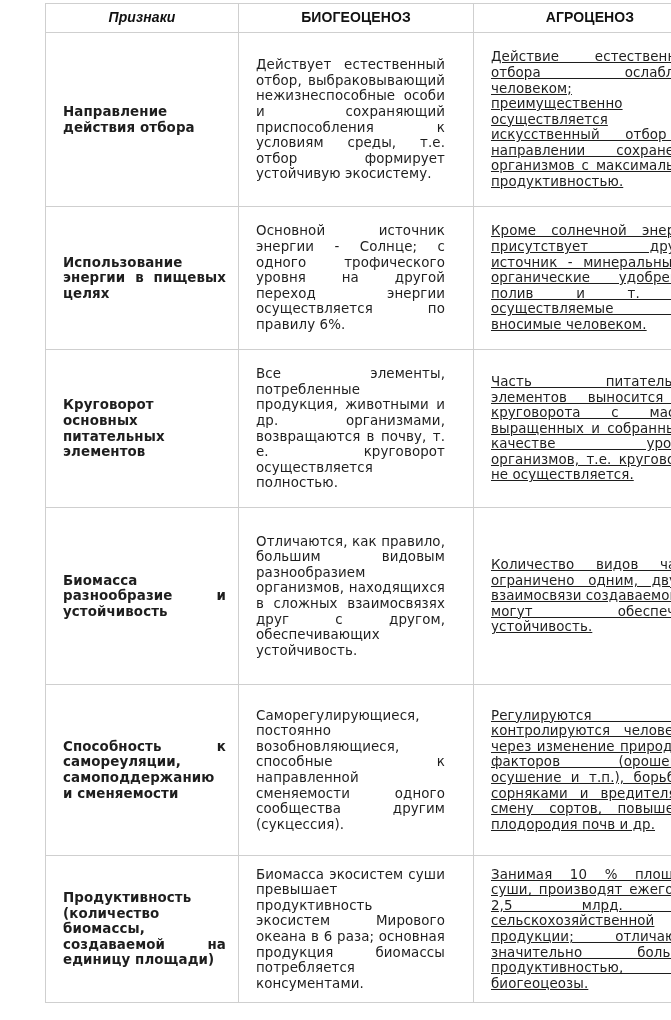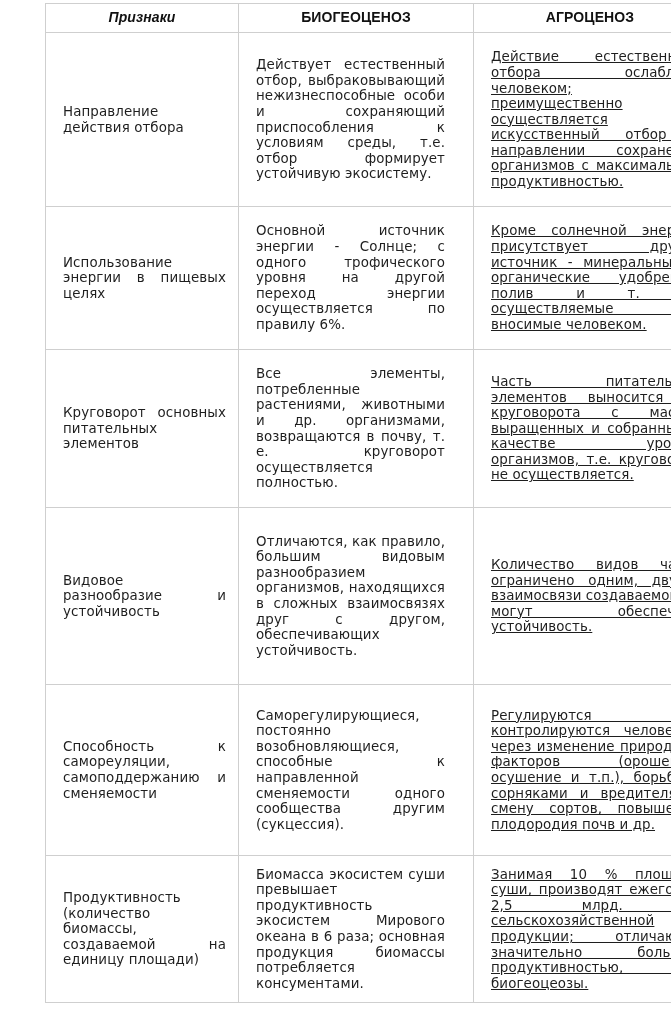--- a/index.html
+++ b/index.html
@@ -29,21 +29,21 @@
       font-weight: bold;
       font-size: 14px;
       text-align: center;
       padding: 0;
       color: #111;
     }
     .tbl th.italic { font-style: italic; }
     .c1 { width: 193px; }
     .c2 { width: 235px; }
     .c3 { width: 233px; }
-    td.feat { text-align: justify; text-align-last: left; padding-left: 17px; padding-right: 12px; }
+    td.feat { text-align: justify; text-align-last: left; padding-left: 17px; padding-right: 12px; font-weight: bold; }
     td.body { text-align: justify; text-align-last: left; padding-left: 17px; padding-right: 28px; }
     td.body3 { text-align: justify; text-align-last: left; padding-left: 17px; padding-right: 6px; text-decoration: underline; }
     .r1 { height: 174px; }
     .r2 { height: 143px; }
     .r3 { height: 158px; }
     .r4 { height: 177px; }
     .r5 { height: 171px; }
     .r6 { height: 147px; }
   </style>
 </head>
@@ -68,25 +68,25 @@
       <td class="body">Действует естественный отбор, выбраковывающий нежизнеспособные особи и сохраняющий приспособления к условиям среды, т.е. отбор формирует устойчивую экосистему.</td>
       <td class="body3">Действие естественного отбора ослаблено человеком; преимущественно осуществляется искусственный отбор в направлении сохранения организмов с максимальной продуктивностью.</td>
     </tr>
     <tr class="r2">
       <td class="feat">Использование энергии в пищевых целях</td>
       <td class="body">Основной источник энергии - Солнце; с одного трофического уровня на другой переход энергии осуществляется по правилу 6%.</td>
       <td class="body3">Кроме солнечной энергии присутствует другой источник - минеральные и органические удобрения, полив и т. п., осуществляемые и вносимые человеком.</td>
     </tr>
     <tr class="r3">
       <td class="feat">Круговорот основных питательных элементов</td>
-      <td class="body">Все элементы, потребленные растениями, животными и др. организмами, возвращаются в почву, т. е. круговорот осуществляется полностью.</td>
+      <td class="body">Все элементы, потребленные продукция, животными и др. организмами, возвращаются в почву, т. е. круговорот осуществляется полностью.</td>
       <td class="body3">Часть питательных элементов выносится из круговорота с массой выращенных и собранных в качестве урожая организмов, т.е. круговорот не осуществляется.</td>
     </tr>
     <tr class="r4">
-      <td class="feat">Видовое разнообразие и устойчивость</td>
+      <td class="feat">Биомасса разнообразие и устойчивость</td>
       <td class="body">Отличаются, как правило, большим видовым разнообразием организмов, находящихся в сложных взаимосвязях друг с другом, обеспечивающих устойчивость.</td>
       <td class="body3">Количество видов часто ограничено одним, двумя; взаимосвязи создаваемой не могут обеспечить устойчивость.</td>
     </tr>
     <tr class="r5">
       <td class="feat">Способность к самореуляции, самоподдержанию и сменяемости</td>
       <td class="body">Саморегулирующиеся, постоянно возобновляющиеся, способные к направленной сменяемости одного сообщества другим (сукцессия).</td>
       <td class="body3">Регулируются и контролируются человеком через изменение природных факторов (орошение, осушение и т.п.), борьбу с сорняками и вредителями, смену сортов, повышение плодородия почв и др.</td>
     </tr>
     <tr class="r6">
       <td class="feat">Продуктивность (количество биомассы, создаваемой на единицу площади)</td>

